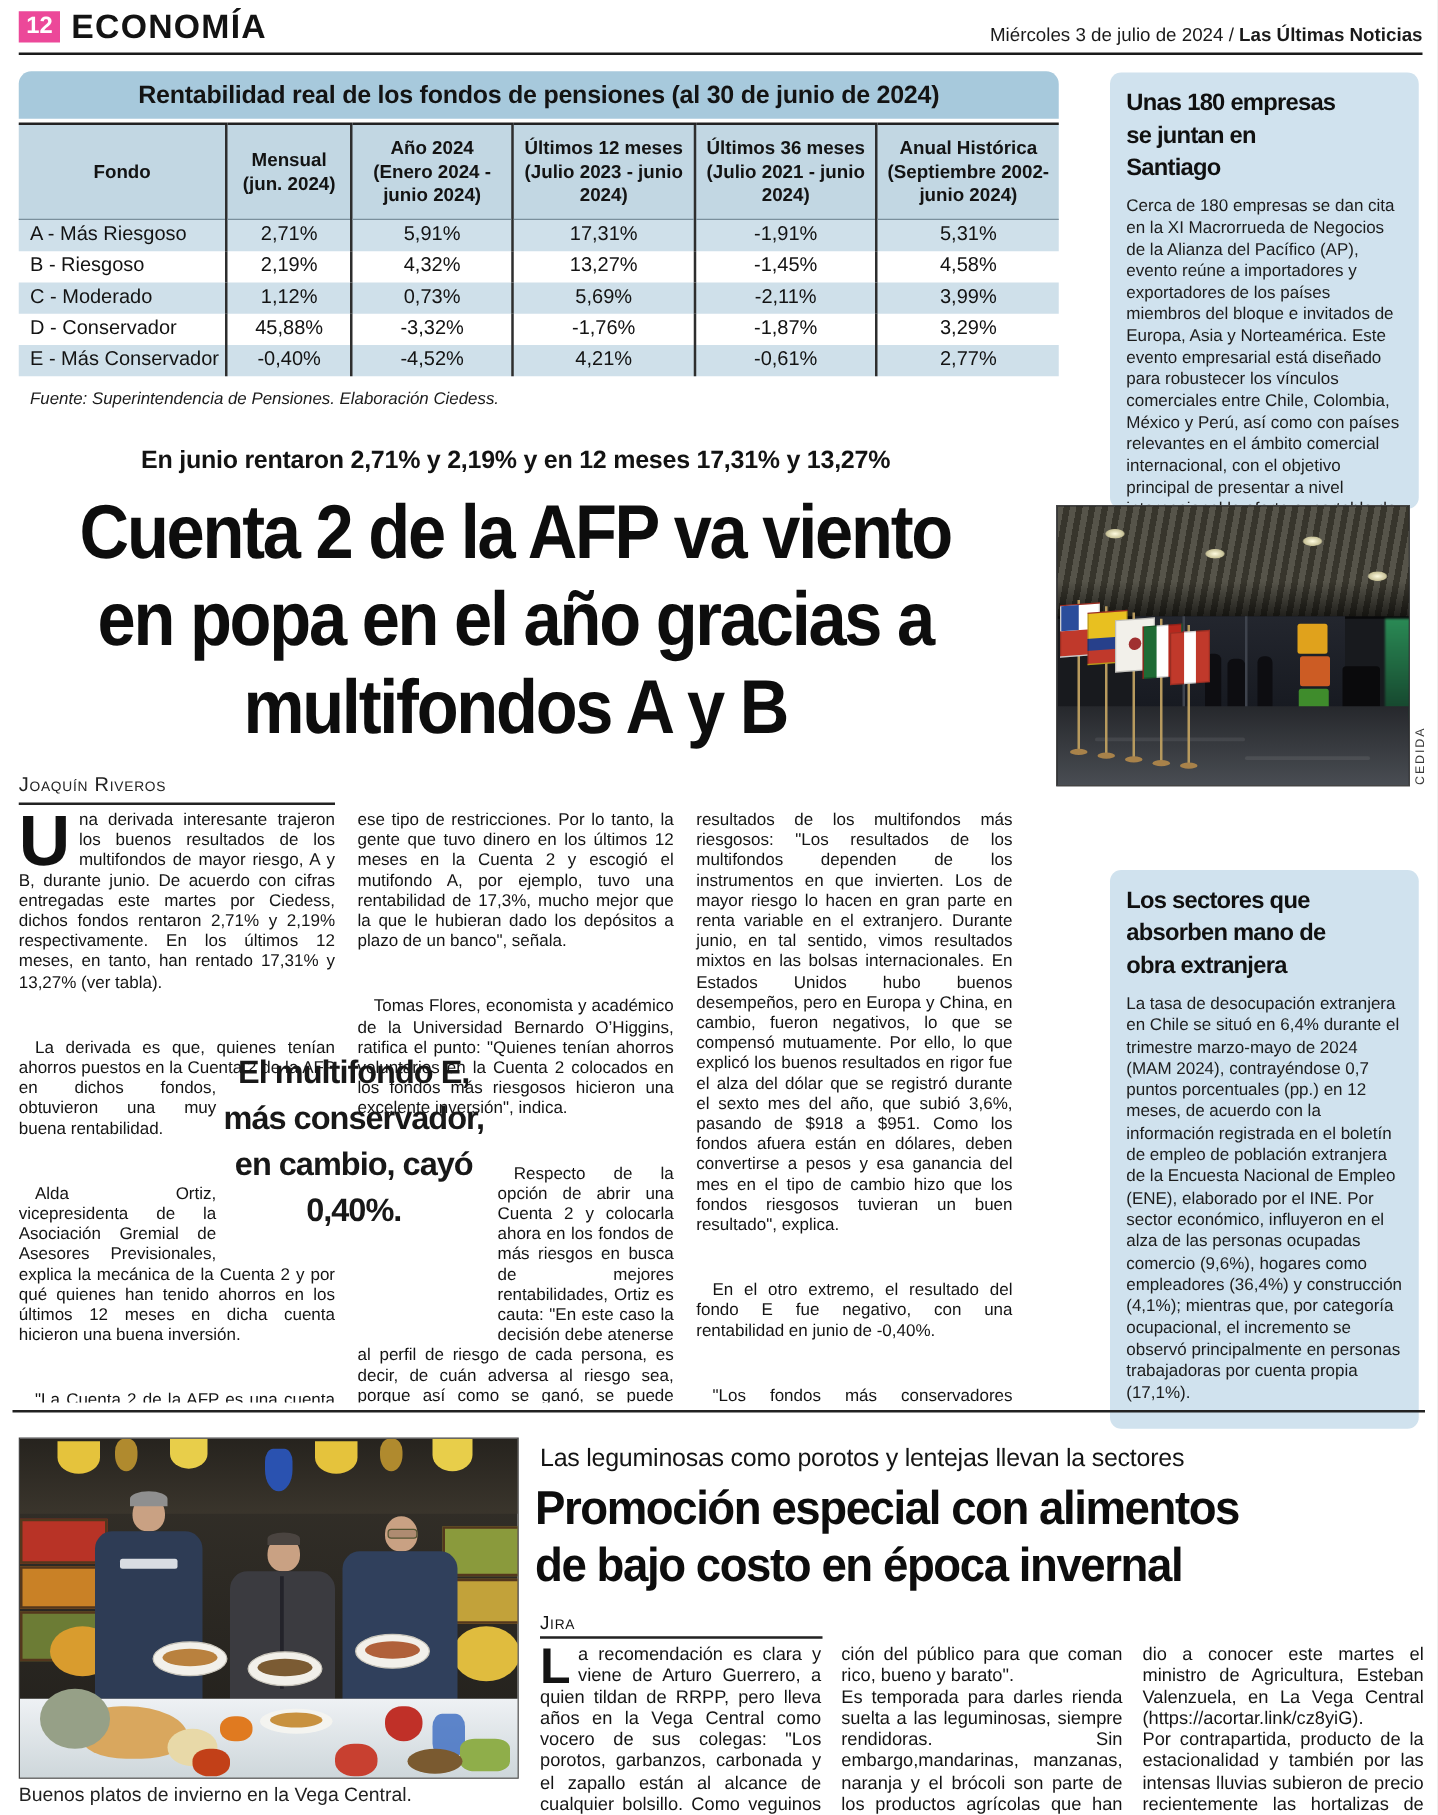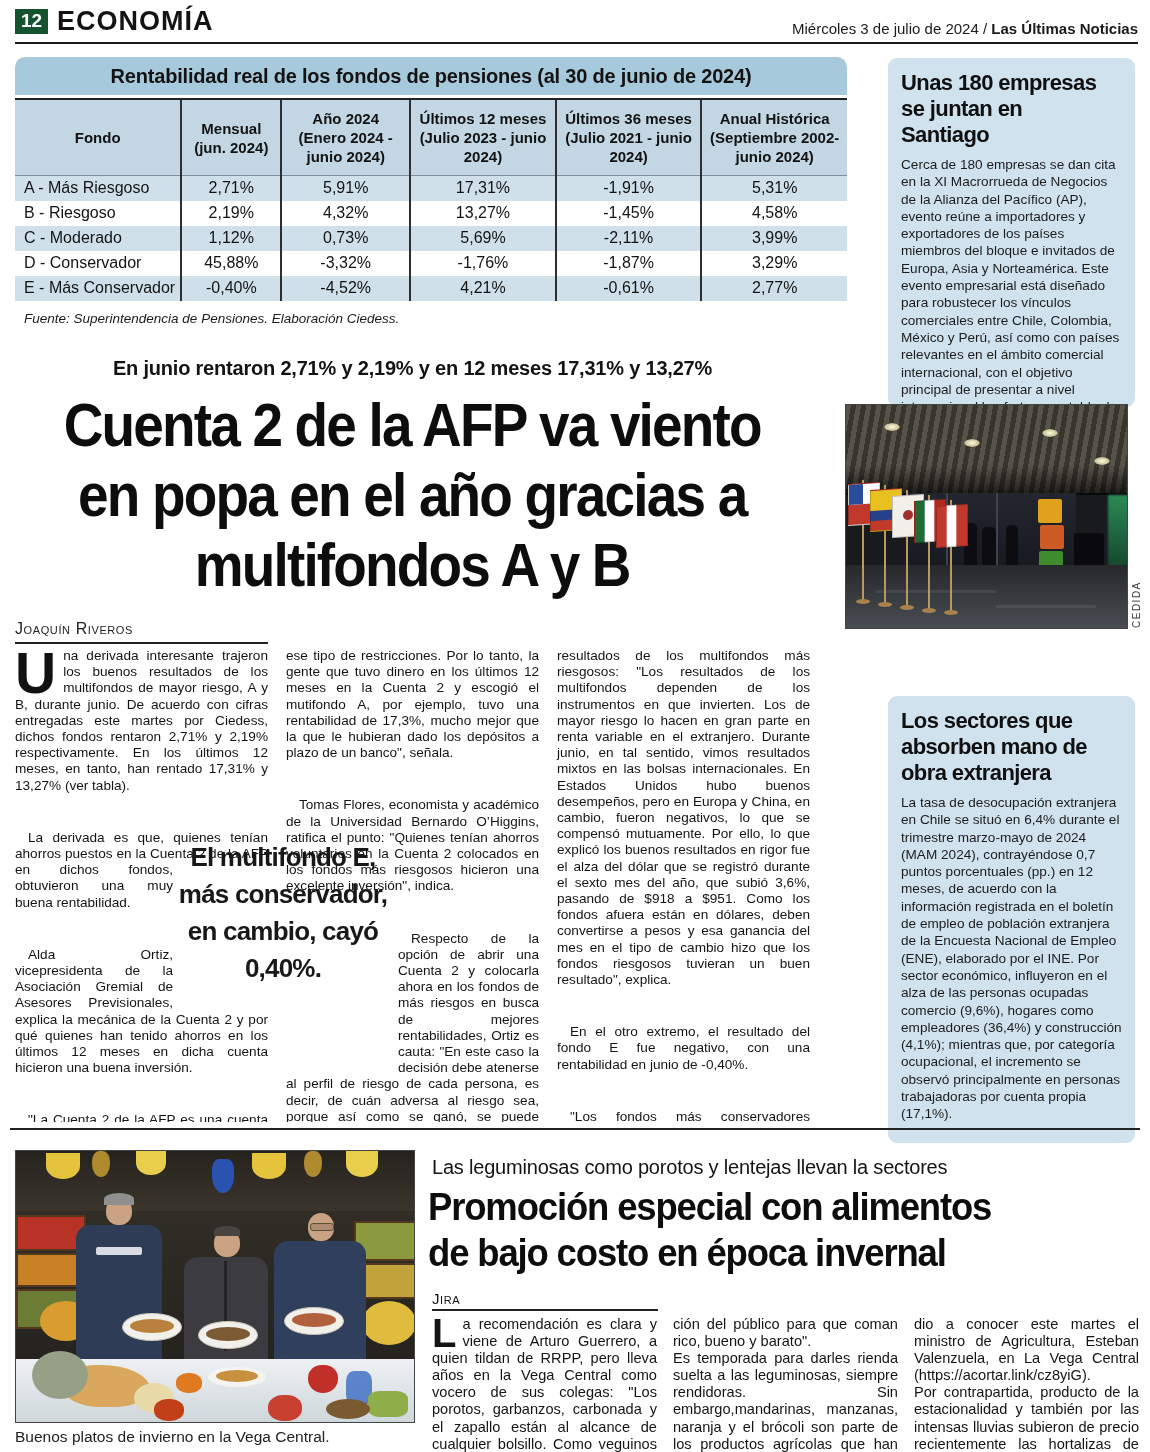--- a/index.html
+++ b/index.html
@@ -4,21 +4,21 @@
 <style>
   html,body { margin:0; padding:0; background:#e8e8e8; }
   #page {
     position:relative; width:1150px; height:1452px; margin:0 auto;
     background:#ffffff; overflow:hidden;
     font-family:"Liberation Sans", sans-serif; color:#131313;
     -webkit-font-smoothing:antialiased;
   }
   
   .hdr { position:absolute; left:15px; top:6px; width:1123px; height:34px; }
-  .hdr-num { position:absolute; left:0; top:3px; background:#14532d; color:#fff;
+  .hdr-num { position:absolute; left:0; top:3px; background:#ec4899; color:#fff;
              font-weight:bold; font-size:19px; padding:2px 6px 3px; line-height:20px; }
   .hdr-section { position:absolute; left:42px; top:0; font-size:27px; font-weight:bold; letter-spacing:1px; }
   .hdr-right { position:absolute; right:0; bottom:3px; font-size:15px; color:#1a1a1a; }
   .hdr-right .mast { font-weight:bold; }
   .hdr-rule { position:absolute; left:15px; top:42px; width:1123px; border-top:2px solid #1a1a1a; }
 
   
   .tbl-wrap { position:absolute; left:15px; top:57px; width:832px; }
   .tbl-title { background:#a7c9dc; border-radius:10px 10px 0 0; text-align:center;
                font-weight:bold; font-size:20px; padding:8px 0 7px; letter-spacing:-0.2px; margin-bottom:3px; }
@@ -50,21 +50,21 @@
   .sp-r { float:right; width:90px; height:143px; margin-left:5px; }
   .sp-l { float:left; width:107px; height:143px; margin-right:5px; }
   .pullquote { position:absolute; left:176px; top:839px; width:214px; text-align:center;
                font-size:26px; line-height:37px; font-weight:bold; letter-spacing:-0.8px; color:#181818; }
 
   
   .sb { position:absolute; left:888px; width:247px; background:#d0e2ee; border-radius:9px;
         padding:12px 13px; box-sizing:border-box; }
   .sb1 { top:58px; height:349px; }
   .sb2 { top:696px; height:447px; }
-  .sb-title { font-weight:bold; font-size:22px; line-height:26px; letter-spacing:-0.6px; color:#101010; }
+  .sb-title { font-weight:bold; font-size:19px; line-height:26px; letter-spacing:-0.6px; color:#101010; }
   .sb-title span { display:block; }
   .sb-body { margin-top:8px; font-size:13.6px; line-height:17.3px; text-align:left; color:#1c1c1c; }
 
   
   .photo-frame { position:absolute; overflow:hidden; border:1px solid #444; box-sizing:border-box; }
   .ph-el { position:absolute; }
   .credit-v { position:absolute; transform:rotate(-90deg); transform-origin:left top;
               font-size:10px; letter-spacing:1.5px; color:#3a3a3a; }
 
   

